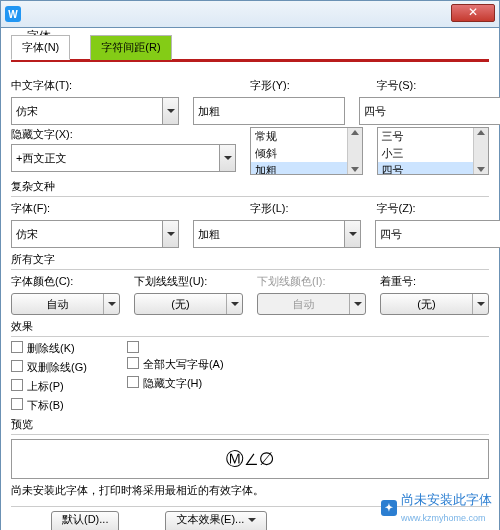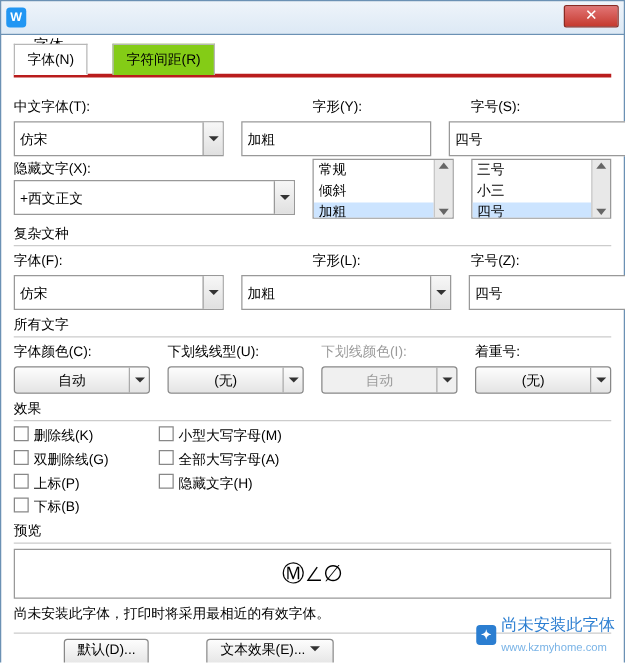--- a/index.html
+++ b/index.html
@@ -232,21 +232,20 @@
           <span>上标(P)</span>
         </label>
       <label class="check">
           <span class="box"></span>
           <span>下标(B)</span>
         </label>
     </div>
     <div class="check-col">
       <label class="check">
           <span class="box"></span>
-          <span>小型大写字母(M)</span>
         </label>
       <label class="check">
           <span class="box"></span>
           <span>全部大写字母(A)</span>
         </label>
       <label class="check">
           <span class="box"></span>
           <span>隐藏文字(H)</span>
         </label>
     </div>

